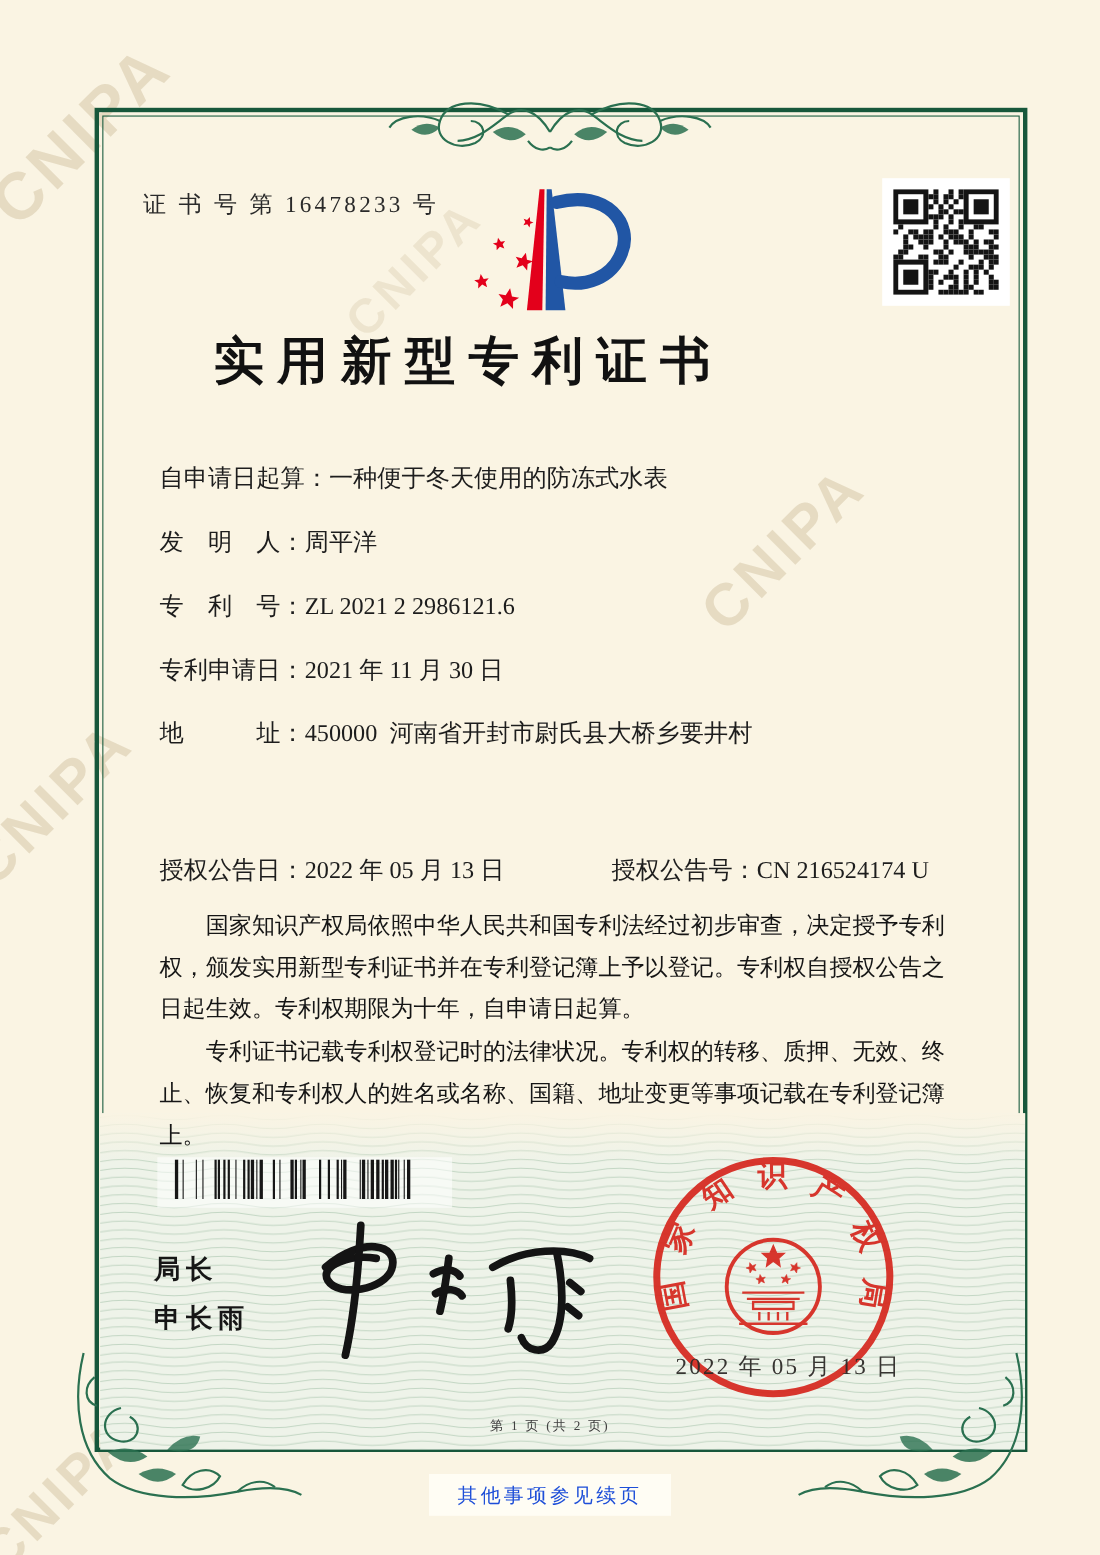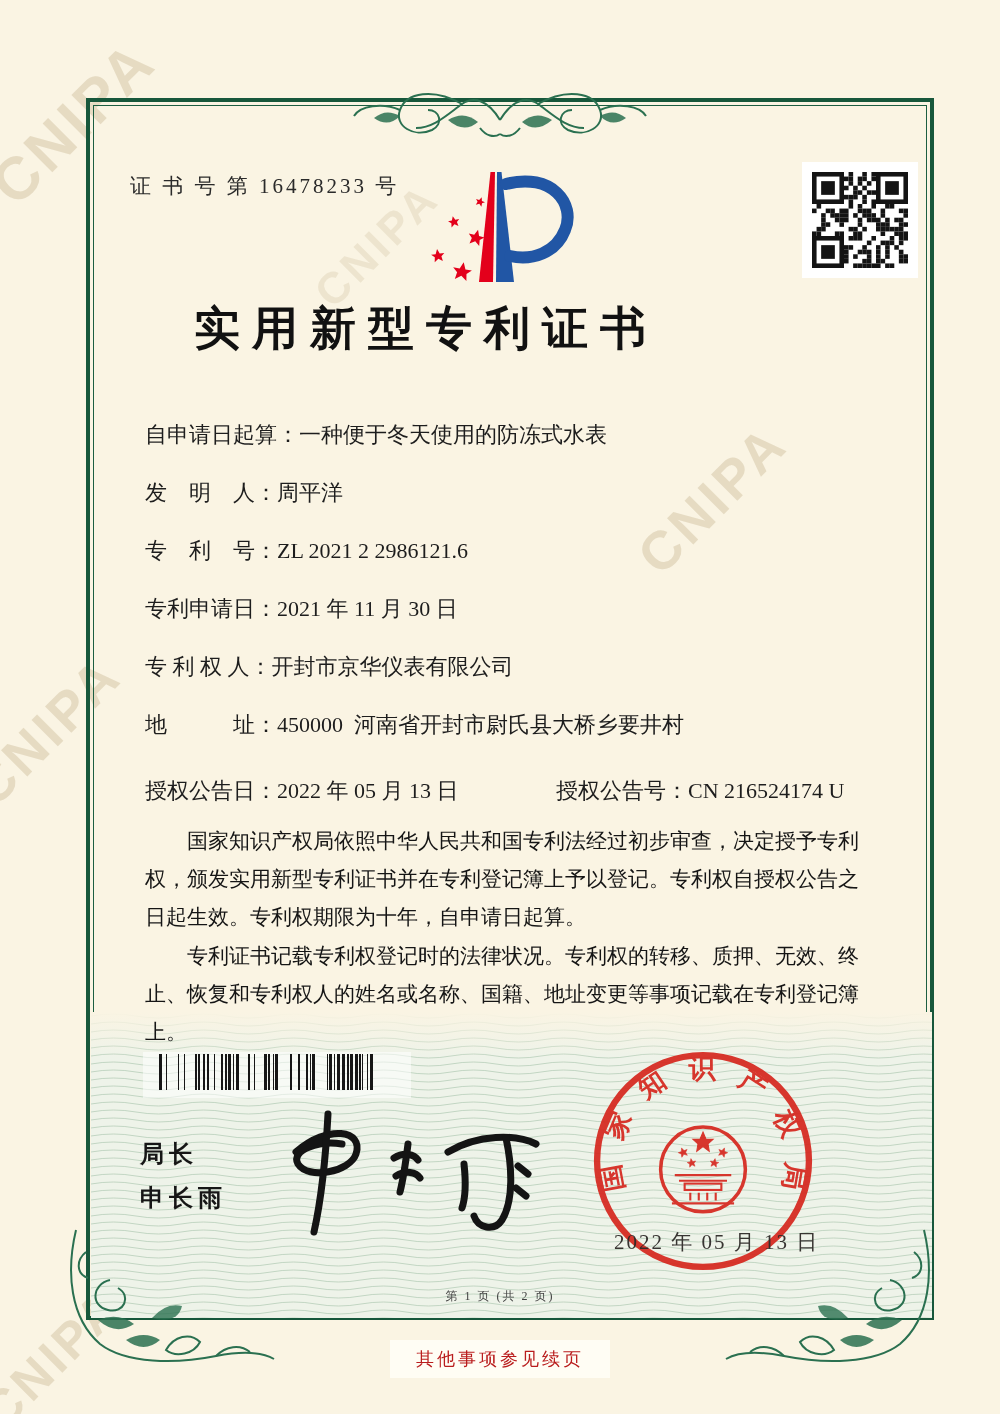--- a/index.html
+++ b/index.html
@@ -46,21 +46,21 @@
             font-weight:700;font-size:24px;letter-spacing:5px;color:#161616;}
   .sig{position:absolute;left:268px;top:1100px;}
   
   .seal{position:absolute;left:590px;top:1048px;opacity:.93;}
   .seal-date{position:absolute;left:614px;top:1228px;font-size:21px;letter-spacing:2px;
              color:rgba(45,42,40,.95);}
   .pageinfo{position:absolute;left:0;top:1288px;width:1000px;text-align:center;
             font-size:12px;letter-spacing:2px;color:#404040;}
   .footnote{position:absolute;left:0;top:1340px;width:1000px;text-align:center;}
   .footnote span{display:inline-block;background:#fffdf4;padding:7px 26px;font-size:18px;
-                 letter-spacing:3px;color:#b91c1c;}
+                 letter-spacing:3px;color:#1d4ed8;}
   svg .green{stroke:#2a7050;fill:none;stroke-width:2;}
   svg .greenf{fill:#2a7050;stroke:none;}
 </style>
 </head>
 <body>
 
 <div id="page">
 
   <svg width="0" height="0" style="position:absolute" aria-hidden="true">
     <defs>
@@ -290,21 +290,20 @@
       </svg>
   </div>
 
   <div class="title">实用新型专利证书</div>
 
   <div class="fields">
     <div class="frow"><span class="fl">自申请日起算：</span><span class="fv">一种便于冬天使用的防冻式水表</span></div>
     <div class="frow"><span class="fl">发　明　人：</span><span class="fv">周平洋</span></div>
     <div class="frow"><span class="fl">专　利　号：</span><span class="fv">ZL 2021 2 2986121.6</span></div>
     <div class="frow"><span class="fl">专利申请日：</span><span class="fv">2021 年 11 月 30 日</span></div>
-    <div class="frow"><span class="fl">专 利 权 人：</span><span class="fv">开封市京华仪表有限公司</span></div>
     <div class="frow"><span class="fl">地　　　址：</span><span class="fv">450000  河南省开封市尉氏县大桥乡要井村</span></div>
   </div>
 
   <div class="grant">
     <span>授权公告日：</span><span class="fv">2022 年 05 月 13 日</span>
     <span class="second"><span>授权公告号：</span><span class="fv">CN 216524174 U</span></span>
   </div>
 
   <div class="paras">
     <p>国家知识产权局依照中华人民共和国专利法经过初步审查，决定授予专利权，颁发实用新型专利证书并在专利登记簿上予以登记。专利权自授权公告之日起生效。专利权期限为十年，自申请日起算。</p>

